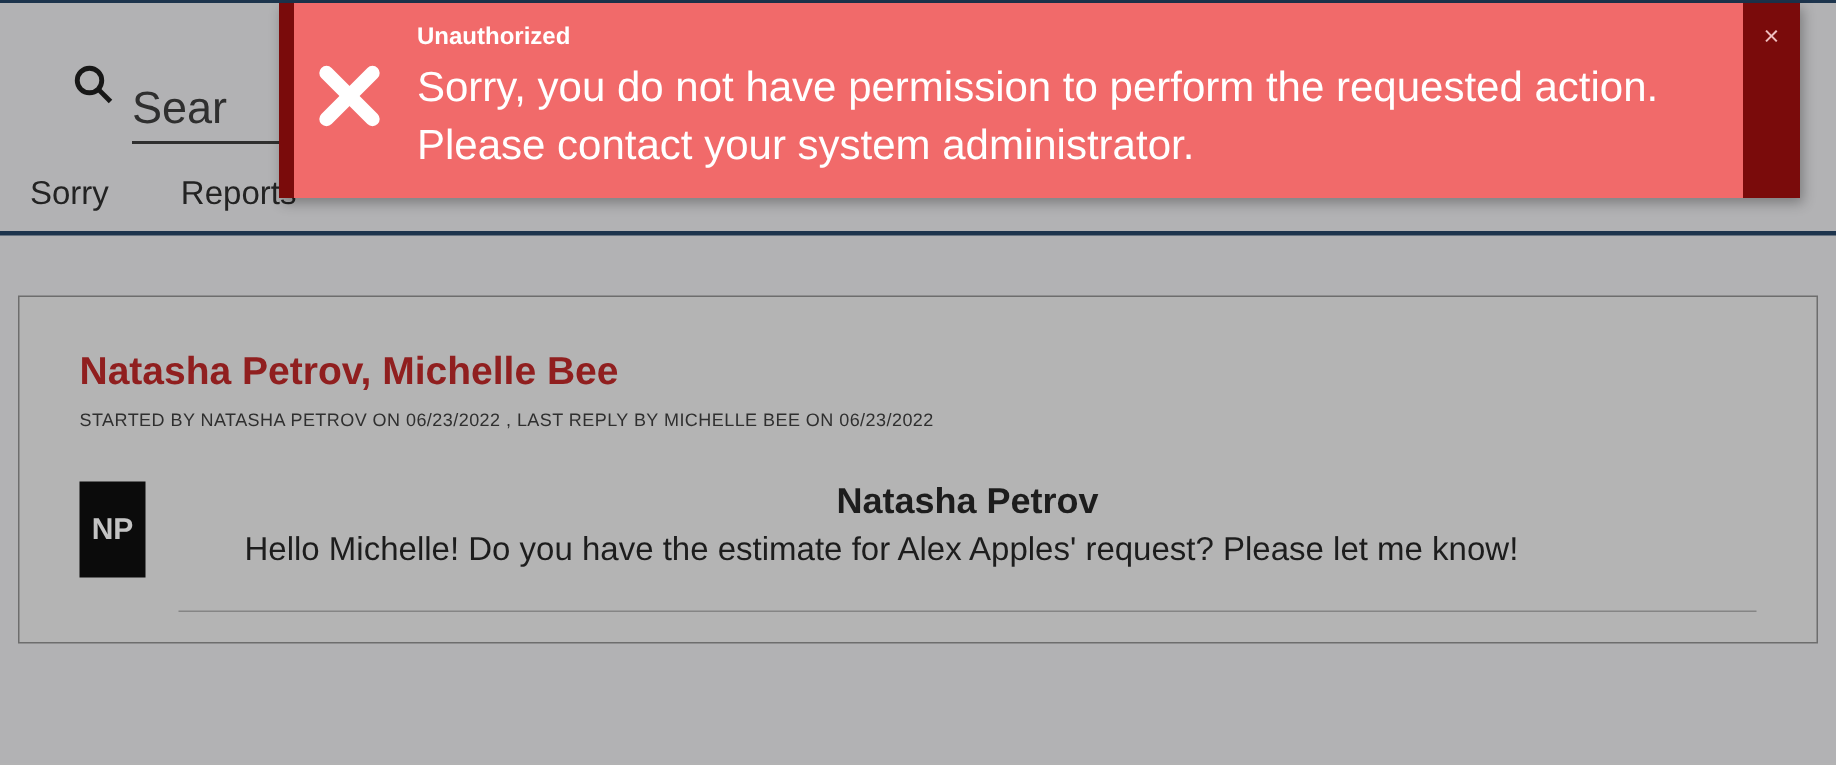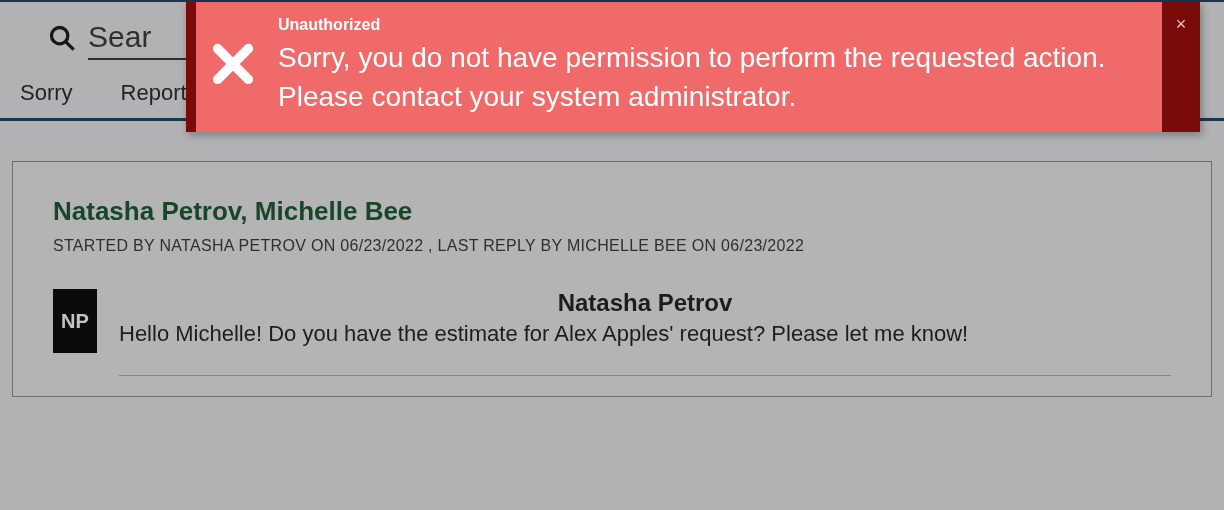--- a/index.html
+++ b/index.html
@@ -27,20 +27,21 @@
     .search-icon-svg {
       width: 28px;
       height: 28px;
     }
     .search-text {
       font-size: 30px;
       color: #333;
       border-bottom: 2px solid #333;
       padding-bottom: 4px;
       width: 180px;
+      margin-top: 36px;
     }
     .tabs-row {
       display: flex;
       gap: 48px;
       padding: 8px 0 12px 20px;
       font-size: 22px;
       color: #222;
       border-bottom: 3px solid #1a3a5c;
       background: #e8e8ea;
     }
@@ -48,25 +49,25 @@
       padding: 40px 12px 12px 12px;
     }
     .thread-card {
       background: #eaeaea;
       border: 1px solid #888;
       padding: 34px 40px 20px 40px;
     }
     .thread-title {
       font-size: 26px;
       font-weight: bold;
-      color: #14532d;
+      color: #b91c1c;
       margin-bottom: 10px;
     }
     .thread-meta {
-      font-size: 16px;
+      font-size: 12px;
       color: #333;
       letter-spacing: 0.3px;
       margin-bottom: 34px;
     }
     .message-row {
       display: flex;
       gap: 22px;
       align-items: flex-start;
     }
     .avatar {
@@ -94,20 +95,21 @@
       text-align: center;
     }
     .message-time {
       font-size: 20px;
       color: #333;
       margin-bottom: 28px;
     }
     .message-text {
       font-size: 22px;
       color: #1a1a1a;
+      margin-left: 44px;
     }
     .overlay {
       position: absolute;
       top: 0; left: 0; right: 0; bottom: 0;
       background: rgba(40,40,40,0.28);
       pointer-events: none;
     }
     .alert-banner {
       position: absolute;
       top: 2px;

